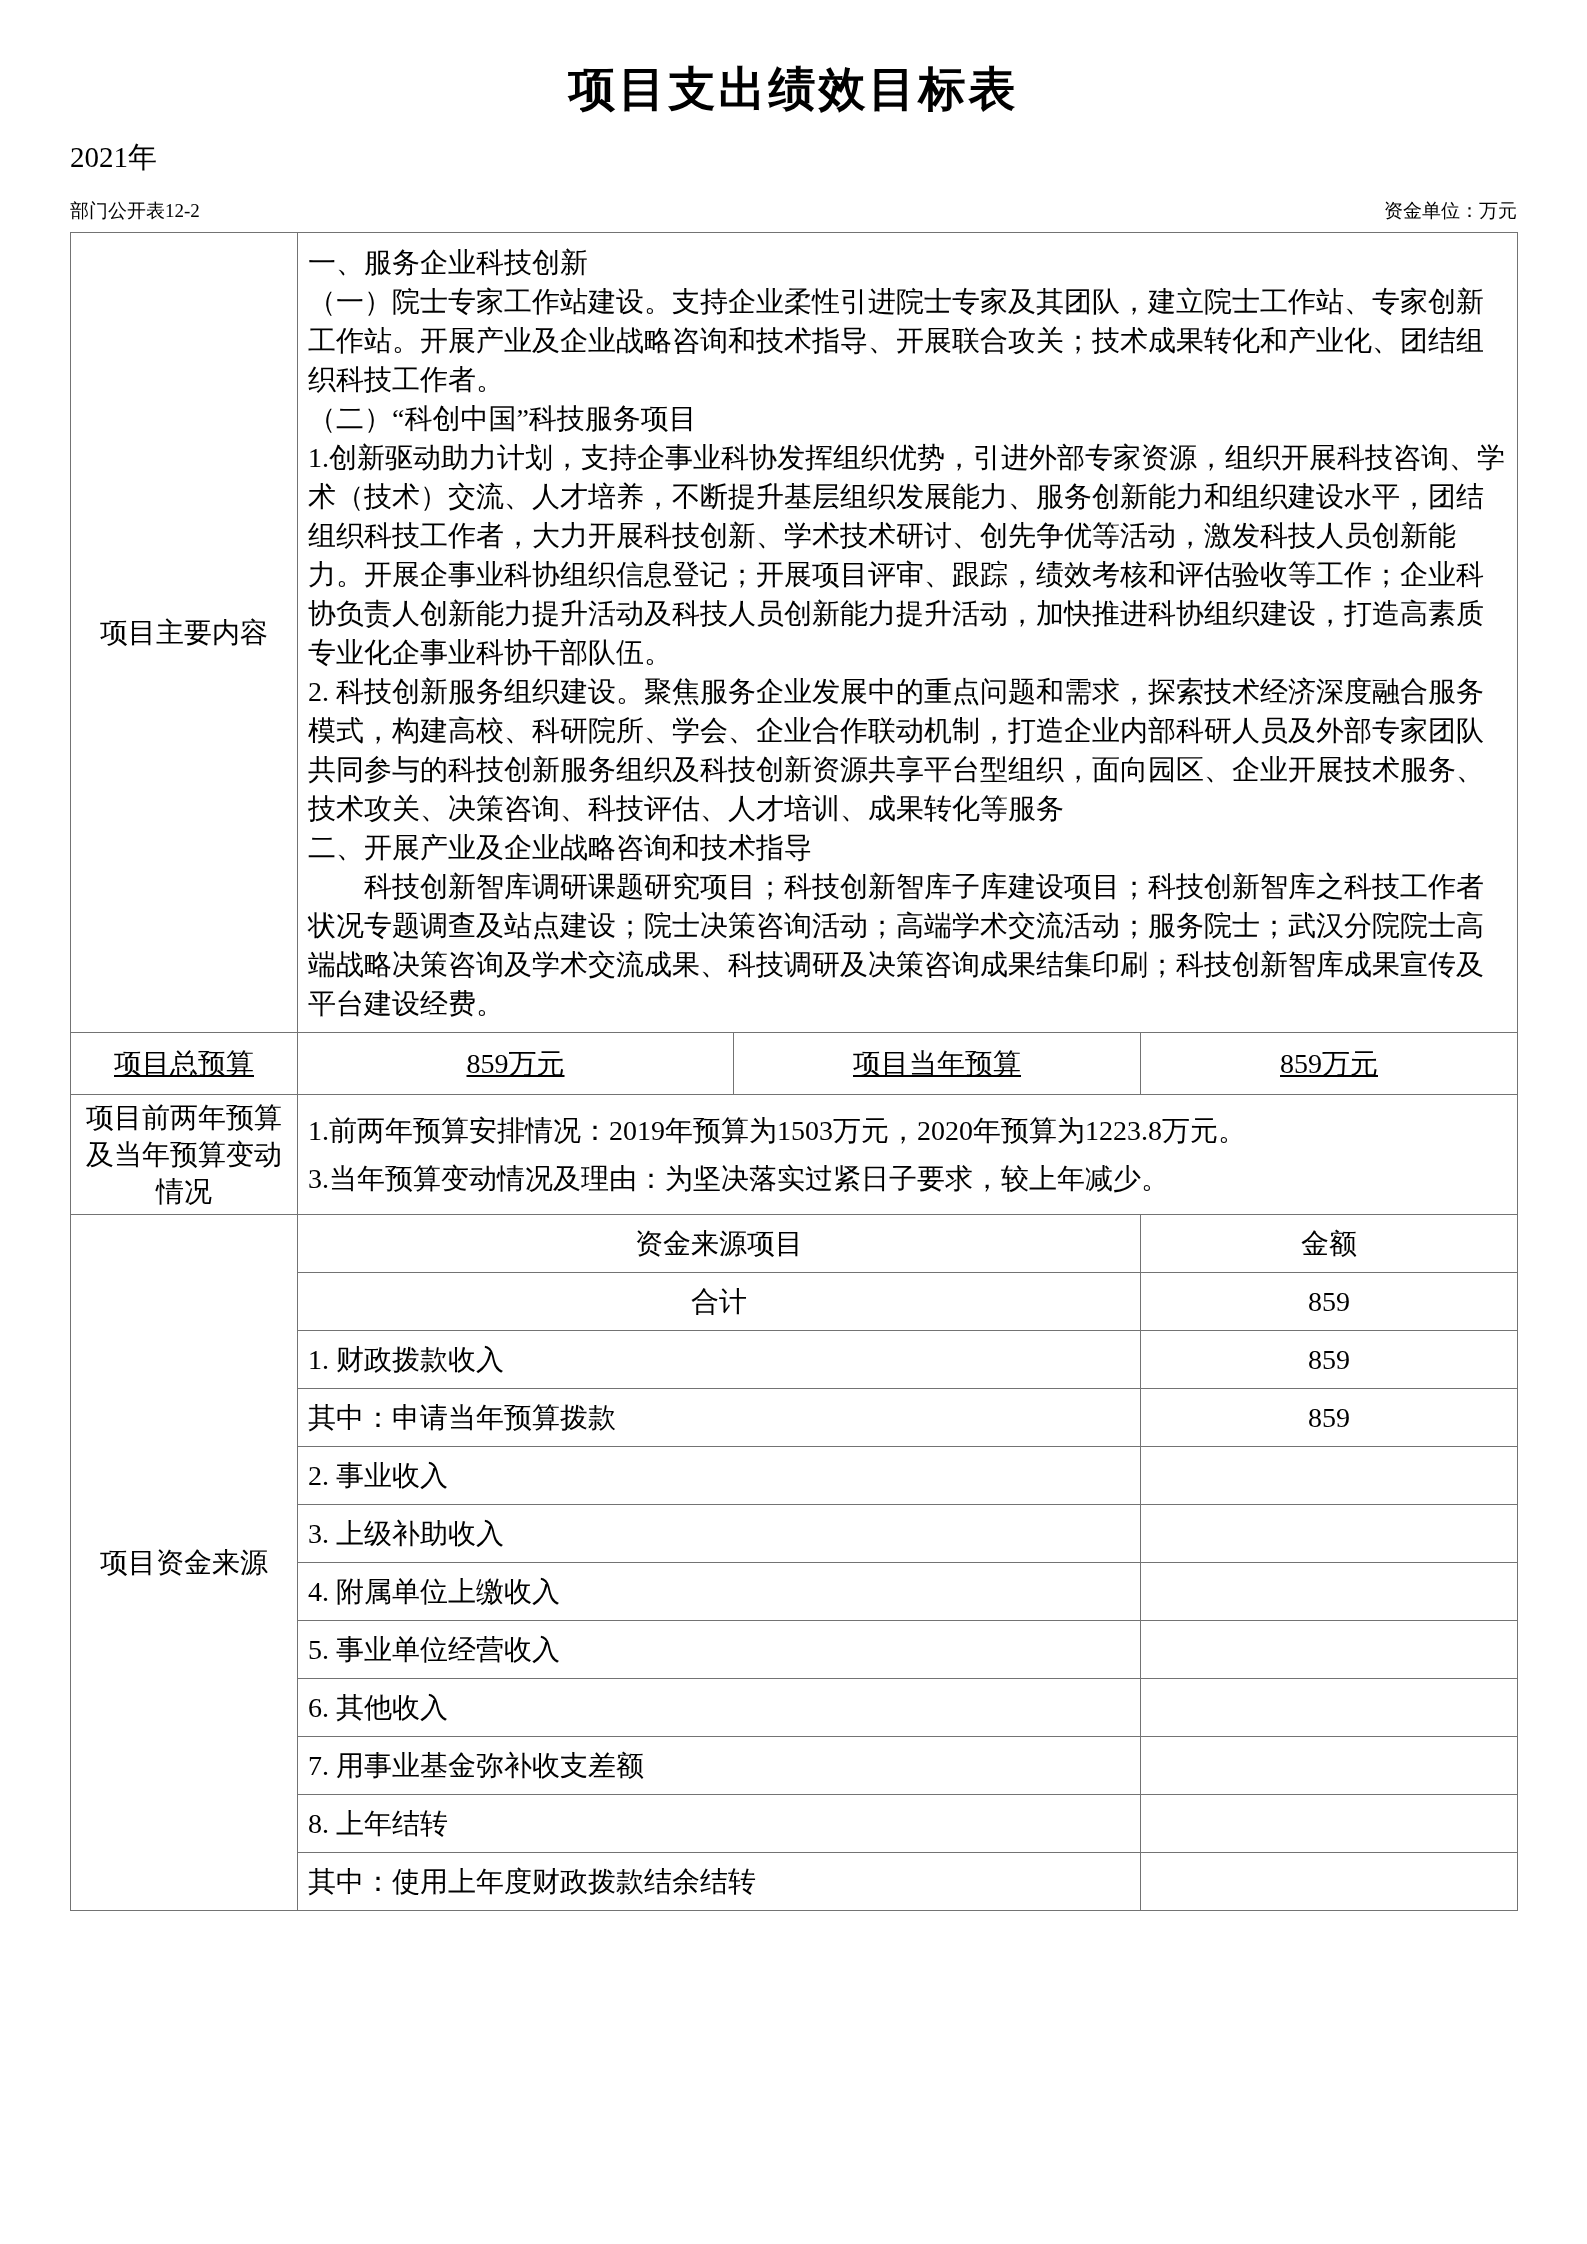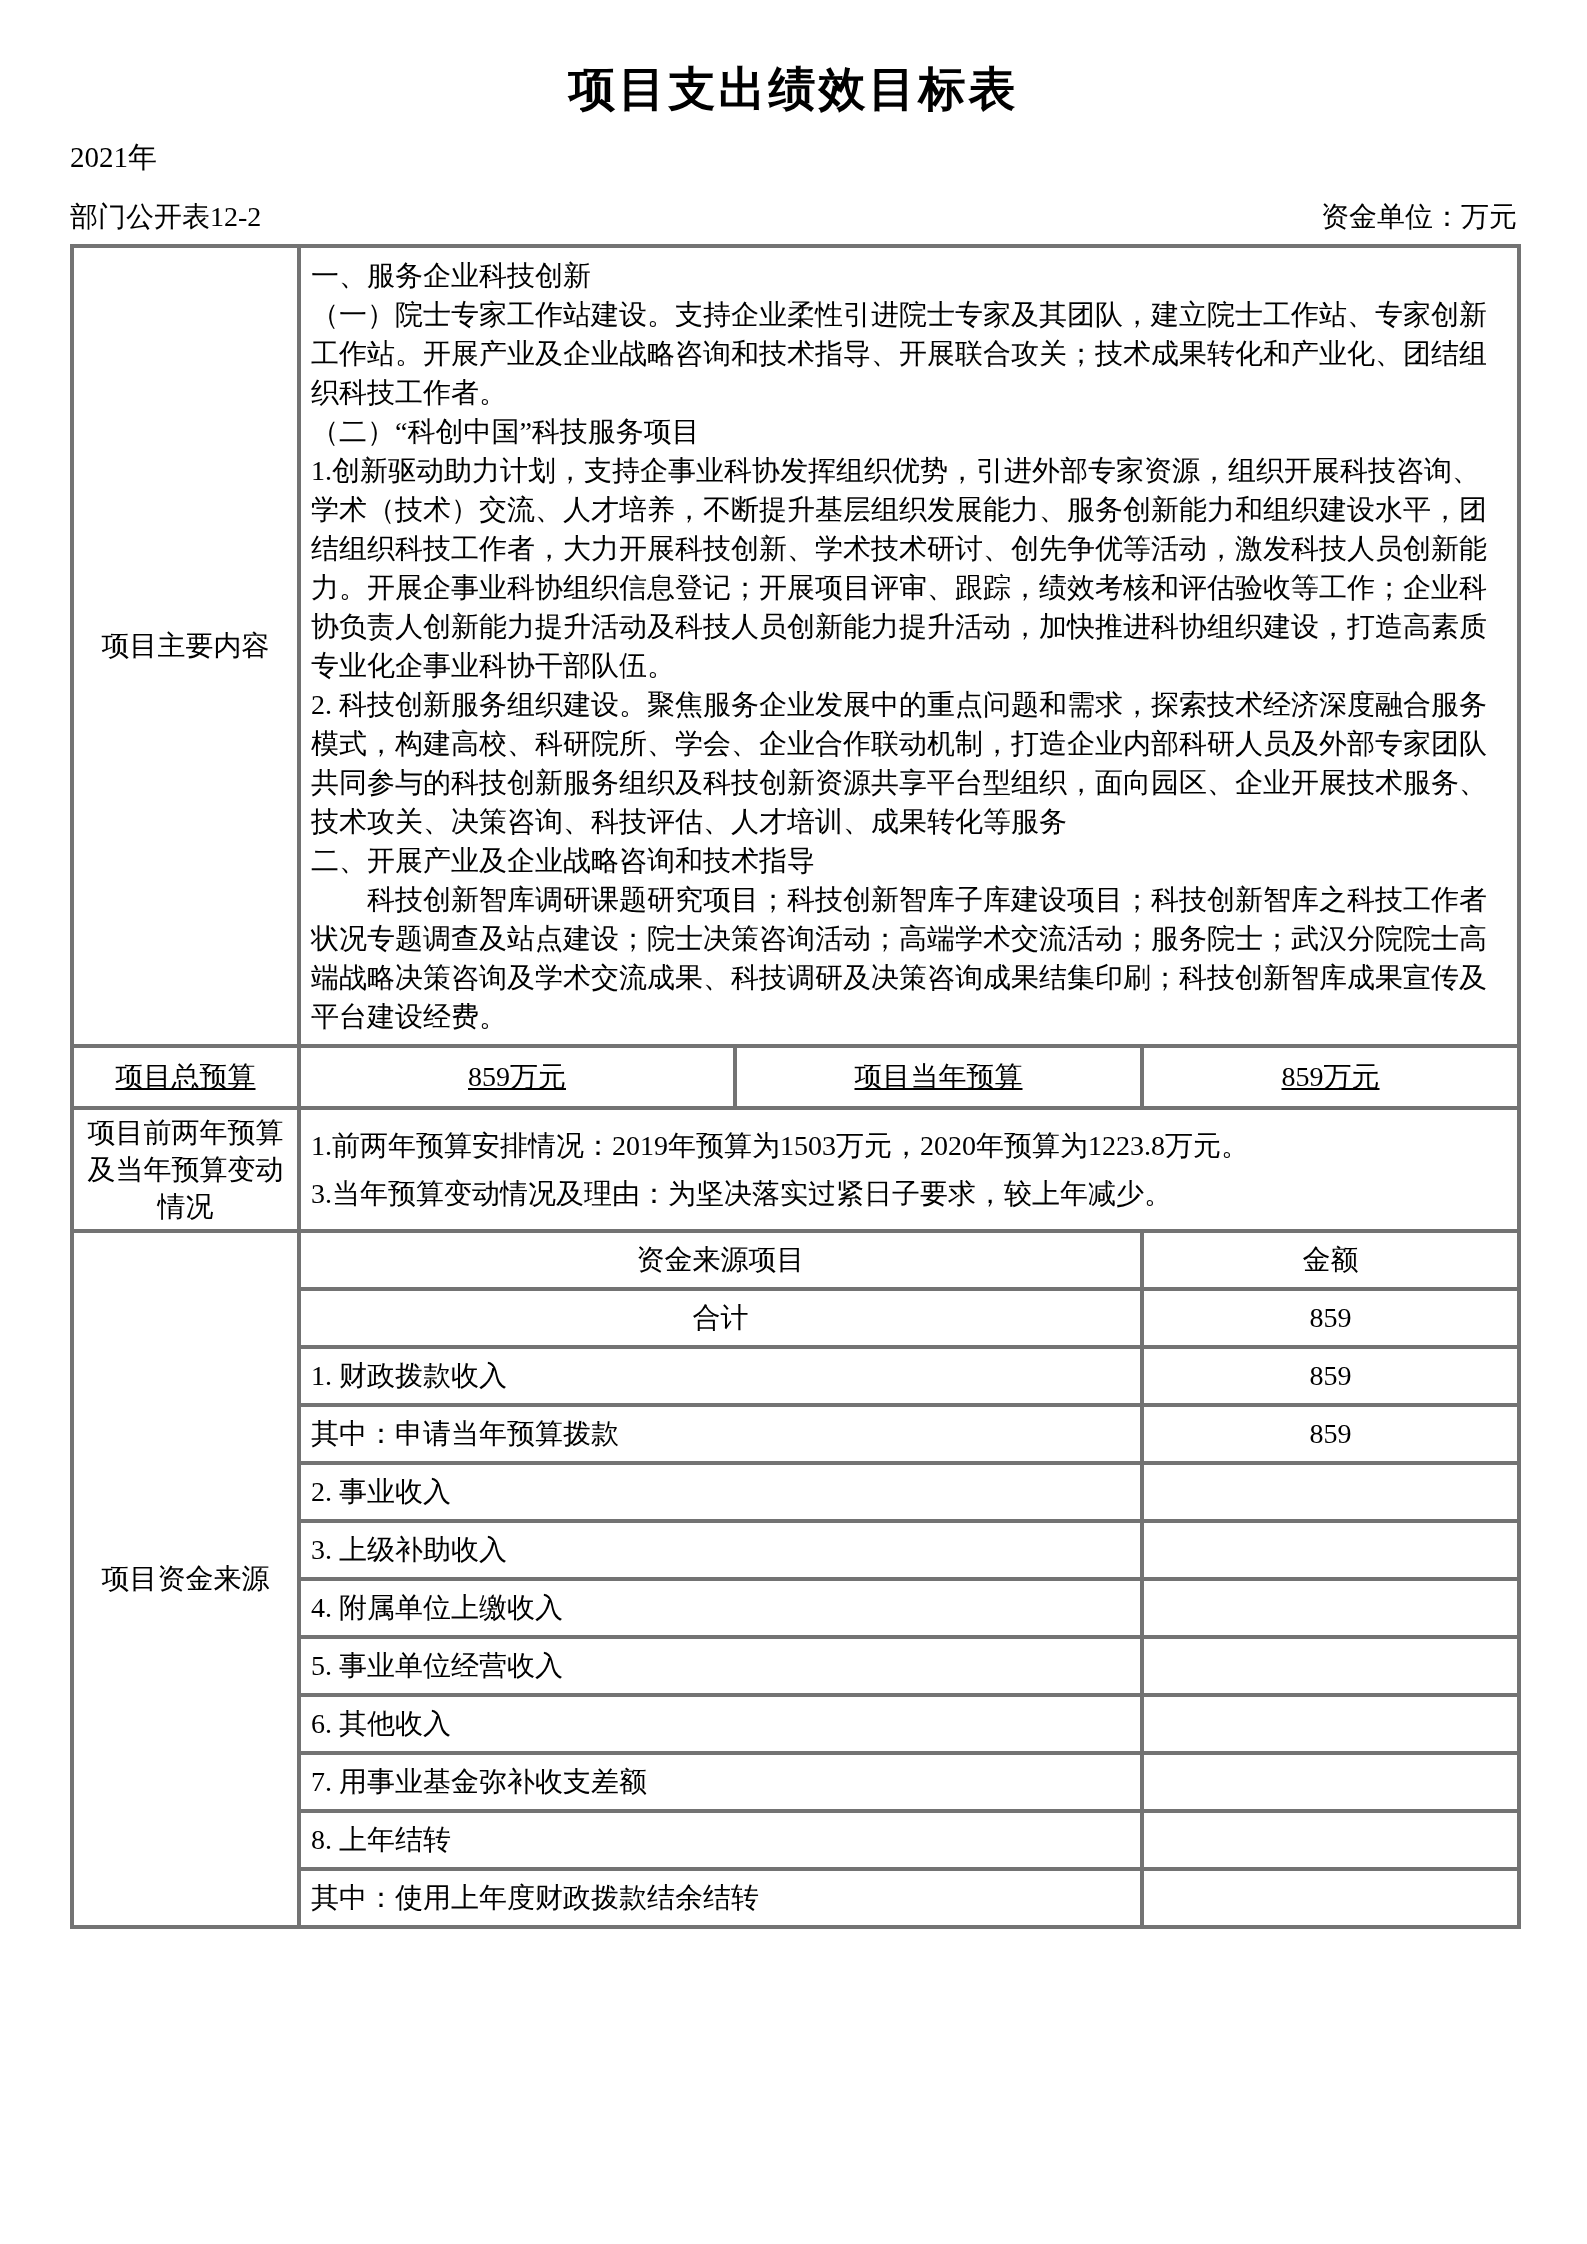--- a/index.html
+++ b/index.html
@@ -9,27 +9,27 @@
     overflow:hidden;
   }
   .page{box-sizing:border-box;width:1587px;padding:48px 70px 0 70px;}
   .title{
     text-align:center;font-size:47px;font-weight:700;letter-spacing:3px;
     line-height:1.15;margin-top:14px;
   }
   .subtitle{text-align:left;font-size:29px;margin-top:22px;}
   .meta-row{
     display:flex;justify-content:space-between;align-items:flex-end;
-    font-size:28px;margin-top:20px;margin-bottom:8px;width:1447px;
+    font-size:19px;margin-top:20px;margin-bottom:8px;width:1447px;
   }
   table.main{
     border-collapse:collapse;table-layout:fixed;width:1447px;
   }
   table.main td{
-    border:4px solid #737373;font-size:28px;vertical-align:middle;
+    border:1px solid #737373;font-size:28px;vertical-align:middle;
     padding:4px 10px;box-sizing:border-box;word-break:break-all;
   }
   .lbl{text-align:center;padding:4px 6px;line-height:40px;}
   .rh-main{height:800px;}
   .rh-budget{height:62px;text-decoration:underline;}
   .rh-prior{height:113px;}
   .rh-fund{height:58px;}
   .content-cell{vertical-align:middle;padding:8px 12px;}
   .para{line-height:39px;text-align:left;}
   .center{text-align:center;}

